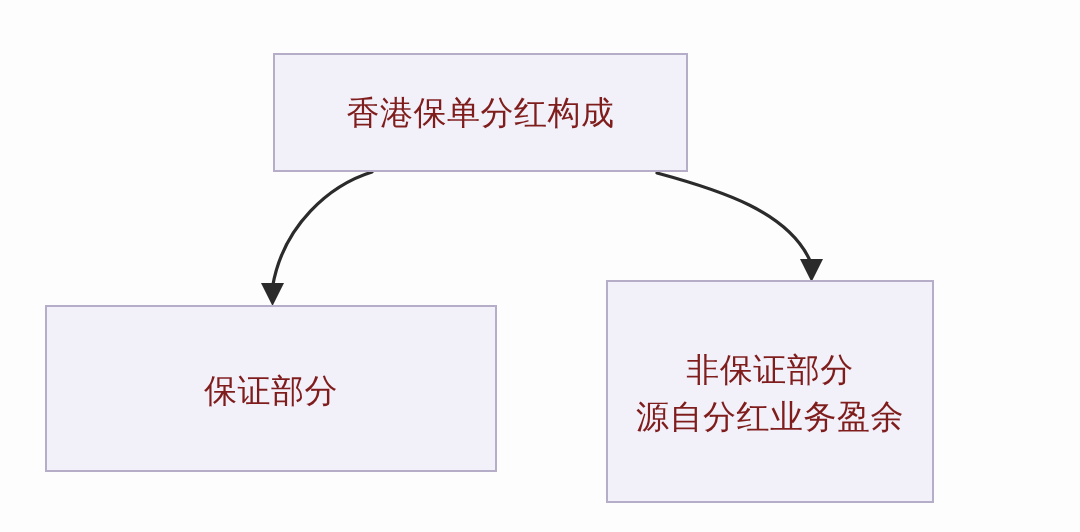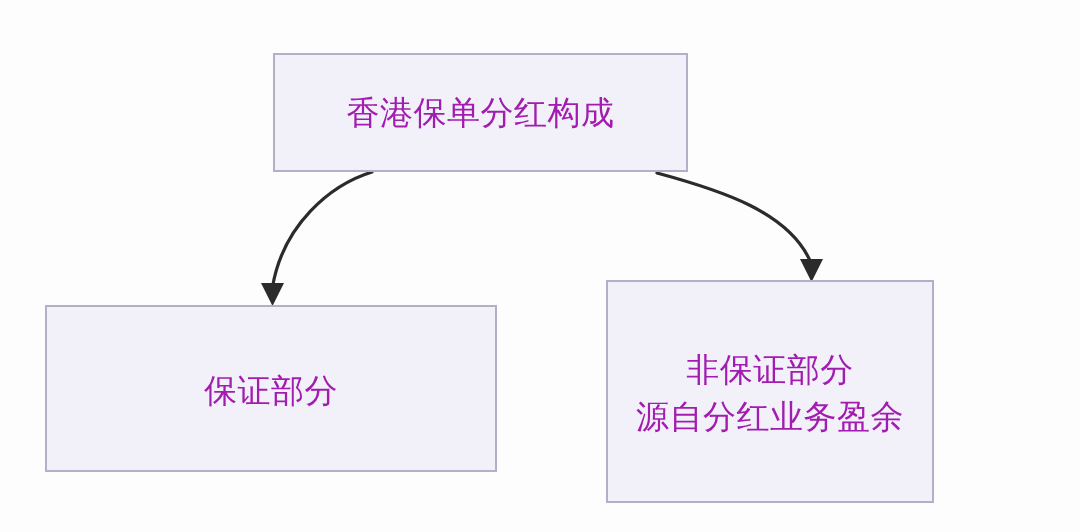--- a/index.html
+++ b/index.html
@@ -30,21 +30,21 @@
   }
   .node {
     position: absolute;
     box-sizing: border-box;
     background: #f2f1fa;
     border: 2px solid #b6aec9;
     display: flex;
     flex-direction: column;
     align-items: center;
     justify-content: center;
-    color: #a21caf;
+    color: #7f1d1d;
     letter-spacing: 0.5px;
   }
   .node .line {
     display: block;
     white-space: nowrap;
     text-align: center;
   }
   
   #node-root {
     left: 273px;

